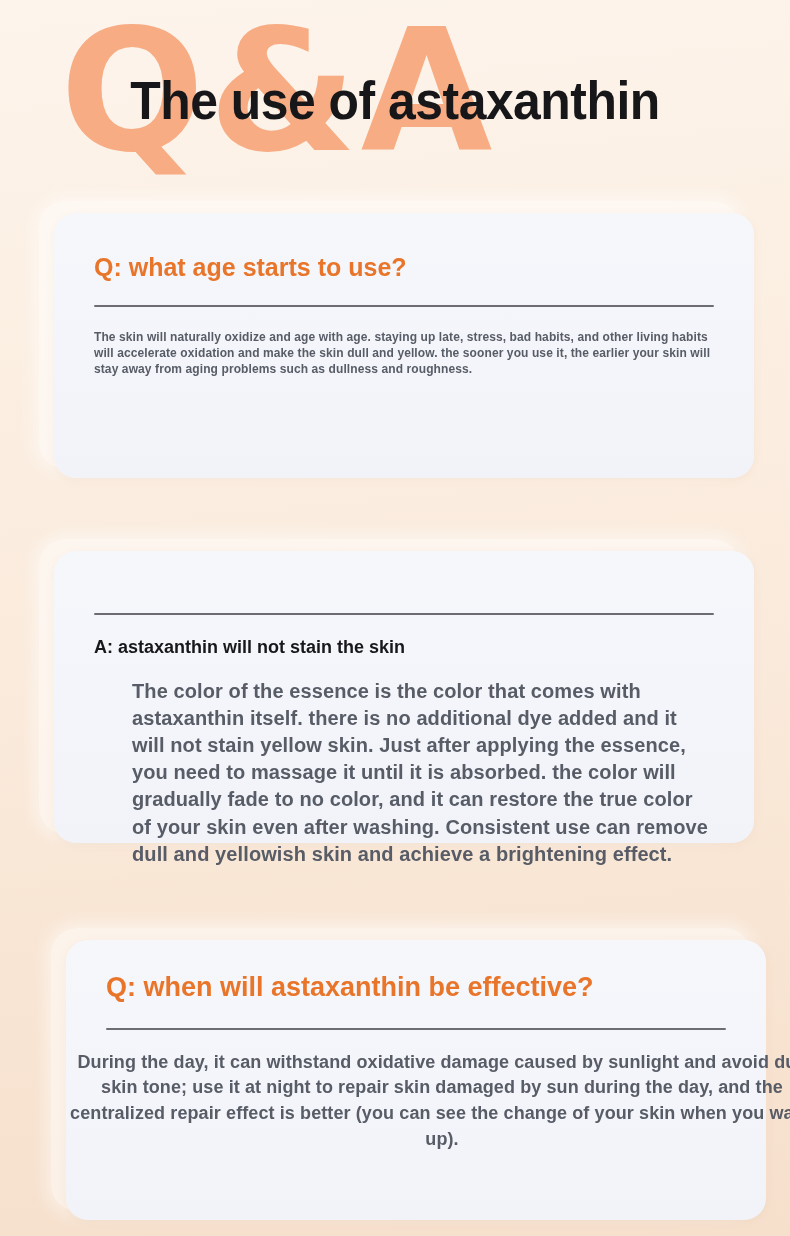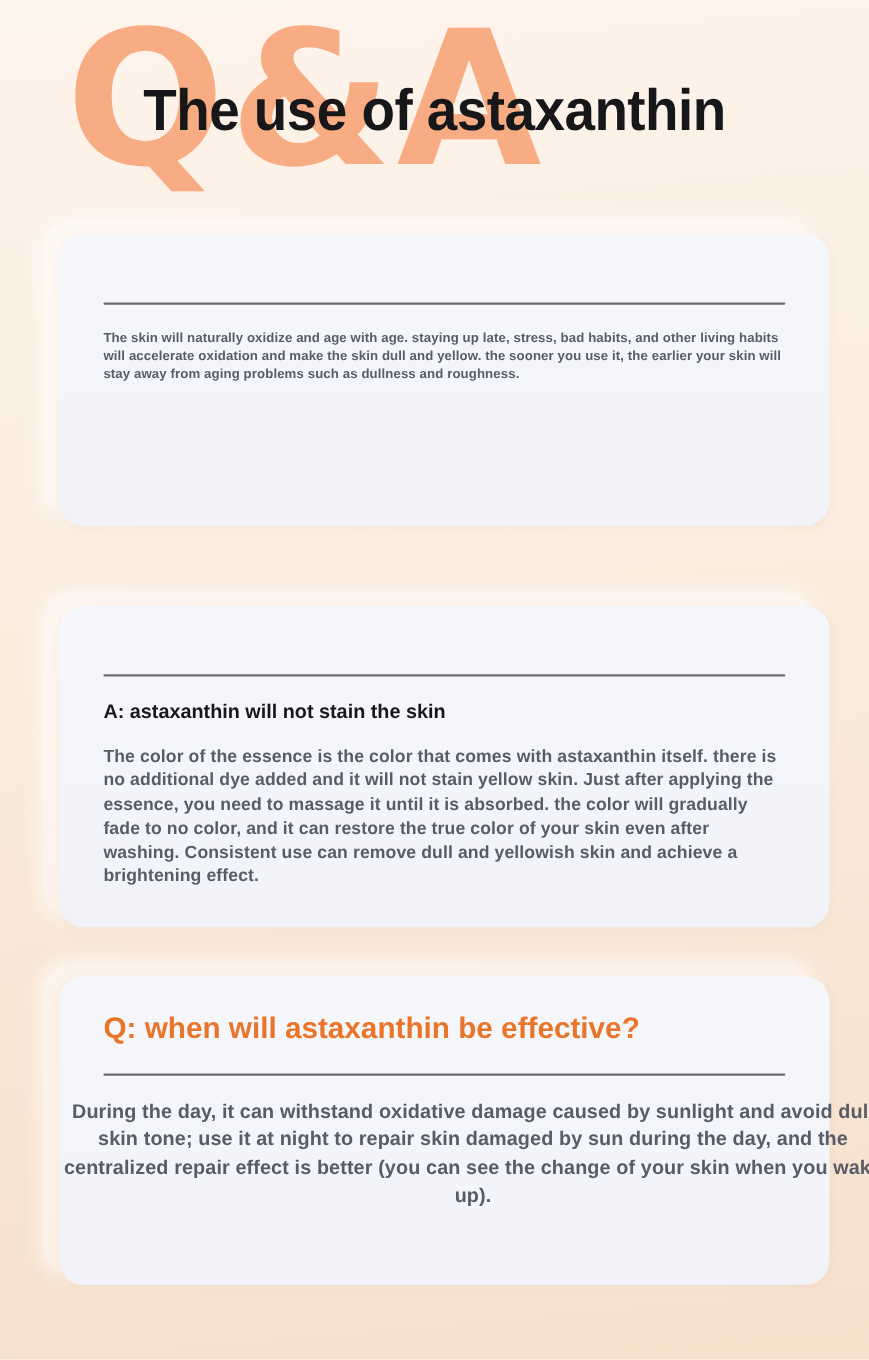--- a/index.html
+++ b/index.html
@@ -120,24 +120,24 @@
   #card1-wrap .q-line  { font-size:25px; }
   #card1-wrap .a-line  { font-size:26px; }
   #card1-wrap .body-text { font-size:12px; margin-top:22px; }
 
   
   #card2-wrap { top:551px; }
   #card2-wrap .card-frame { height:295px; }
   #card2-wrap .card { height:292px; }
   #card2-wrap .q-line  { font-size:21.5px; }
   #card2-wrap .a-line  { font-size:18px; }
-  #card2-wrap .body-text { font-size:16px; margin-top:19px; }
+  #card2-wrap .body-text { font-size:20px; margin-top:19px;margin-left:38px; }
 
   
-  #card3-wrap { top:888px; }
+  #card3-wrap { top:940px;margin-left:12px; }
   #card3-wrap .card-frame { height:283px; }
   #card3-wrap .card { height:280px; padding-top:32px; }
   #card3-wrap .q-line  { font-size:27px; }
   #card3-wrap .divider { margin-top:24px; margin-bottom:20px; }
   #card3-wrap .a-line  { font-size:17.5px; }
   
   #card3-wrap .body-text {
     font-size:18px;
     margin-top:14px;
     text-align:center;
@@ -150,20 +150,21 @@
 <body>
 
 <div class="header">
   <div class="watermark">Q&amp;A</div>
   <h1 class="page-title">The use of astaxanthin</h1>
 </div>
 
 <div class="card-wrap" id="card1-wrap">
   <div class="card-frame"></div>
   <div class="card">
+    <div class="q-line">Q: what age starts to use?</div>
     <div class="divider"></div>
     <p class="body-text">The skin will naturally oxidize and age with age. staying up late, stress, bad habits, and other living habits will accelerate oxidation and make the skin dull and yellow. the sooner you use it, the earlier your skin will stay away from aging problems such as dullness and roughness.</p>
   </div>
 </div>
 
 <div class="card-wrap" id="card2-wrap">
   <div class="card-frame"></div>
   <div class="card">
     <div class="divider"></div>
     <div class="a-line">A: astaxanthin will not stain the skin</div>

